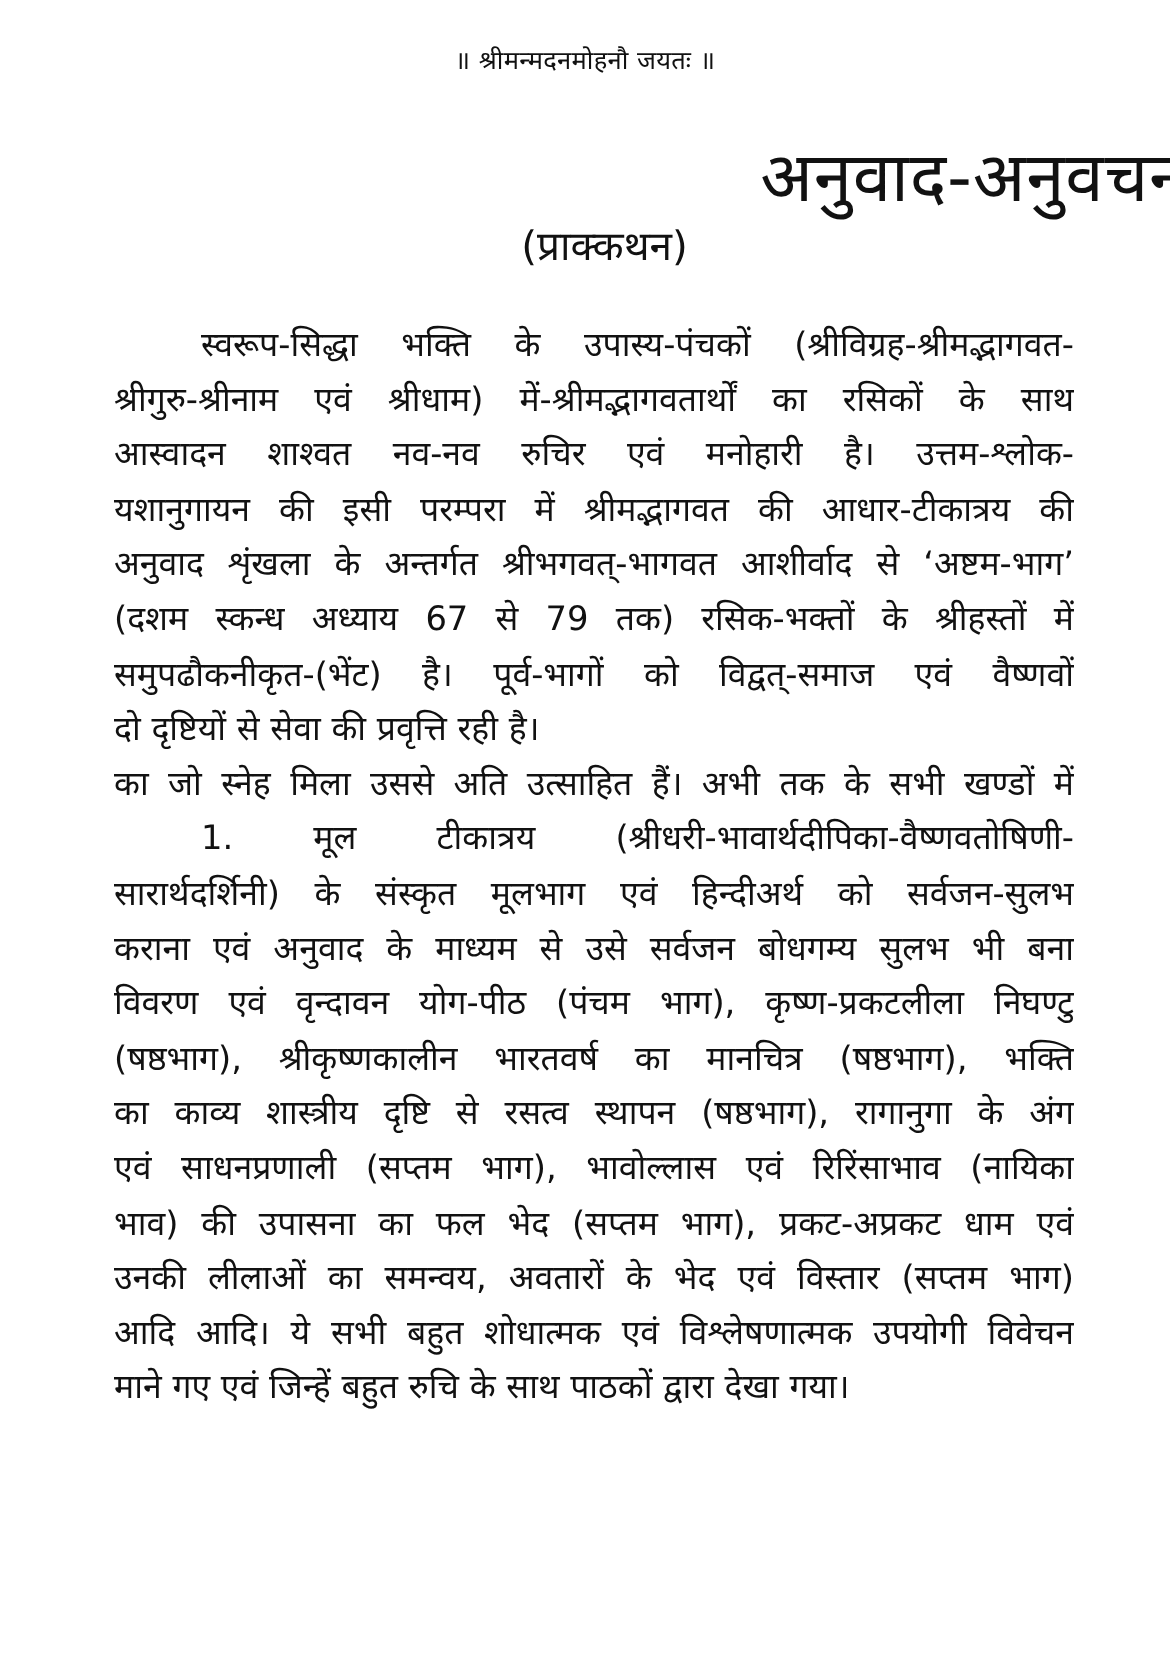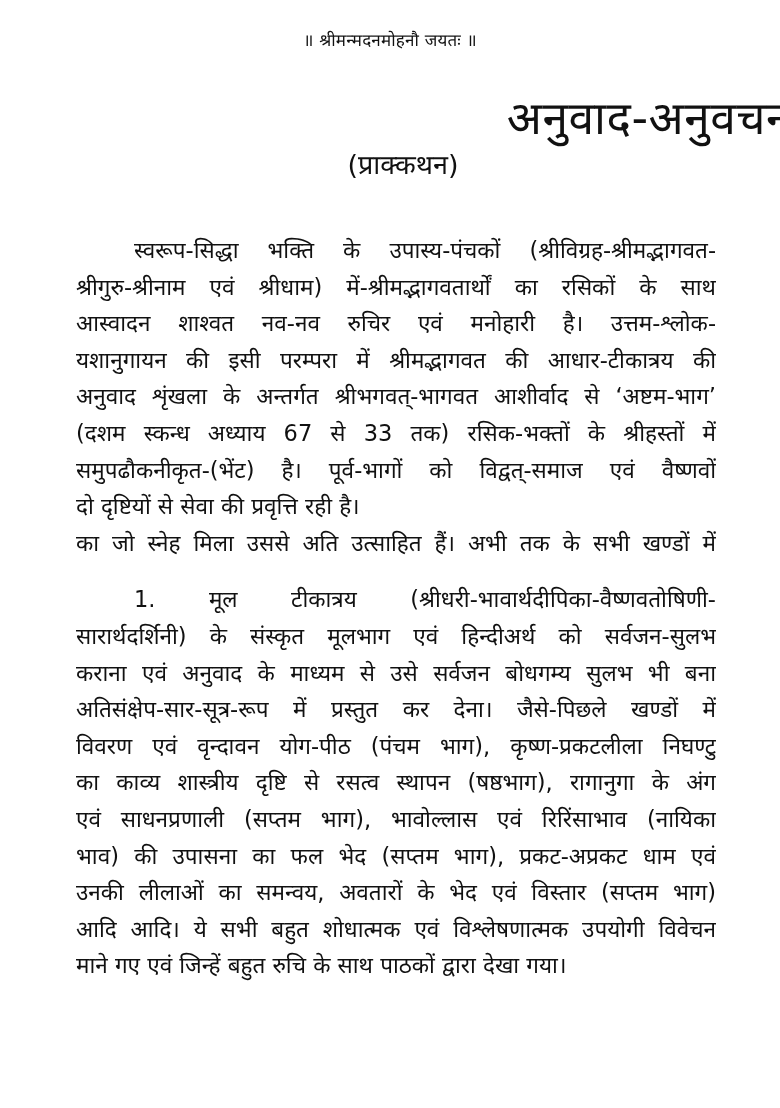--- a/index.html
+++ b/index.html
@@ -8,47 +8,47 @@
   .page { position: absolute; left: 0; top: 0; width: 780px; height: 1108px; }
   .invocation { position: absolute; top: 28px; left: 0; width: 780px; text-align: center;
                 font-size: 17px; letter-spacing: 0.2px; }
   .title { position: absolute; top: 78px; left: 0; width: 780px; text-align: right;
            font-size: 46px; line-height: 56px; font-weight: normal; margin: 12px; letter-spacing: 0.5px; }
   .subtitle { position: absolute; top: 148px; left: 0; width: 780px; text-align: center;
               font-size: 27px; line-height: 34px; padding-left: 13px; }
   .body { position: absolute; top: 212px; left: 76px; width: 640px; }
   .line { display: block; height: 36.6px; line-height: 36.6px; font-size: 22.5px;
           text-align: justify; text-align-last: justify; white-space: nowrap; overflow: hidden; }
-  .line.indent { padding-left: 58px; margin-top: 20px; }
+  .line.indent { padding-left: 58px; }
   .line.last { text-align-last: left; }
   .line span { white-space: normal; }
 </style>
 </head>
 <body>
 
 <div class="page">
   <div class="invocation">॥ श्रीमन्मदनमोहनौ जयतः ॥</div>
   <h1 class="title">अनुवाद-अनुवचन</h1>
   <div class="subtitle">(प्राक्कथन)</div>
 
   <div class="body">
     <div class="line indent"><span>स्वरूप-सिद्धा भक्ति के उपास्य-पंचकों (श्रीविग्रह-श्रीमद्भागवत-</span></div>
     <div class="line"><span>श्रीगुरु-श्रीनाम एवं श्रीधाम) में-श्रीमद्भागवतार्थों का रसिकों के साथ</span></div>
     <div class="line"><span>आस्वादन शाश्वत नव-नव रुचिर एवं मनोहारी है। उत्तम-श्लोक-</span></div>
     <div class="line"><span>यशानुगायन की इसी परम्परा में श्रीमद्भागवत की आधार-टीकात्रय की</span></div>
     <div class="line"><span>अनुवाद शृंखला के अन्तर्गत श्रीभगवत्-भागवत आशीर्वाद से ‘अष्टम-भाग’</span></div>
-    <div class="line"><span>(दशम स्कन्ध अध्याय 67 से 33 तक) रसिक-भक्तों के श्रीहस्तों में</span></div>
+    <div class="line"><span>(दशम स्कन्ध अध्याय 67 से 79 तक) रसिक-भक्तों के श्रीहस्तों में</span></div>
     <div class="line"><span>समुपढौकनीकृत-(भेंट) है। पूर्व-भागों को विद्वत्-समाज एवं वैष्णवों</span></div>
     <div class="line last"><span>दो दृष्टियों से सेवा की प्रवृत्ति रही है।</span></div>
     <div class="line"><span>का जो स्नेह मिला उससे अति उत्साहित हैं। अभी तक के सभी खण्डों में</span></div>
     <div class="line indent"><span>1.  मूल  टीकात्रय  (श्रीधरी-भावार्थदीपिका-वैष्णवतोषिणी-</span></div>
     <div class="line"><span>सारार्थदर्शिनी) के संस्कृत मूलभाग एवं हिन्दीअर्थ को सर्वजन-सुलभ</span></div>
     <div class="line"><span>कराना एवं अनुवाद के माध्यम से उसे सर्वजन बोधगम्य सुलभ भी बना</span></div>
-    <div class="line"><span>अतिसंक्षेप-सार-सूत्र-रूप में प्रस्तुत कर देना। जैसे-पिछले खण्डों में</span></div>
     <div class="line"><span>विवरण एवं वृन्दावन योग-पीठ (पंचम भाग), कृष्ण-प्रकटलीला निघण्टु</span></div>
+    <div class="line"><span>(षष्ठभाग), श्रीकृष्णकालीन भारतवर्ष का मानचित्र (षष्ठभाग), भक्ति</span></div>
     <div class="line"><span>का काव्य शास्त्रीय दृष्टि से रसत्व स्थापन (षष्ठभाग), रागानुगा के अंग</span></div>
     <div class="line"><span>एवं साधनप्रणाली (सप्तम भाग), भावोल्लास एवं रिरिंसाभाव (नायिका</span></div>
     <div class="line"><span>भाव) की उपासना का फल भेद (सप्तम भाग), प्रकट-अप्रकट धाम एवं</span></div>
     <div class="line"><span>उनकी लीलाओं का समन्वय, अवतारों के भेद एवं विस्तार (सप्तम भाग)</span></div>
     <div class="line"><span>आदि आदि। ये सभी बहुत शोधात्मक एवं विश्लेषणात्मक उपयोगी विवेचन</span></div>
     <div class="line last"><span>माने गए एवं जिन्हें बहुत रुचि के साथ पाठकों द्वारा देखा गया।</span></div>
   </div>
 </div>
 
 </body></html>

